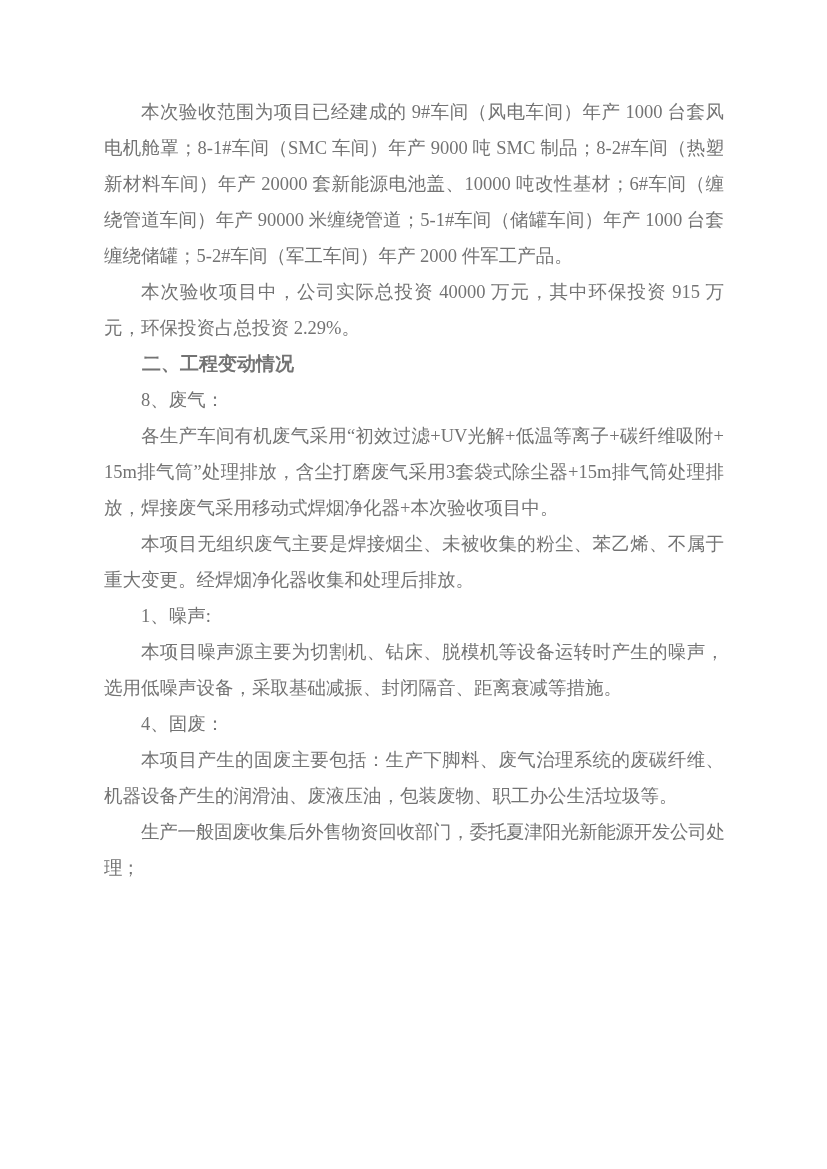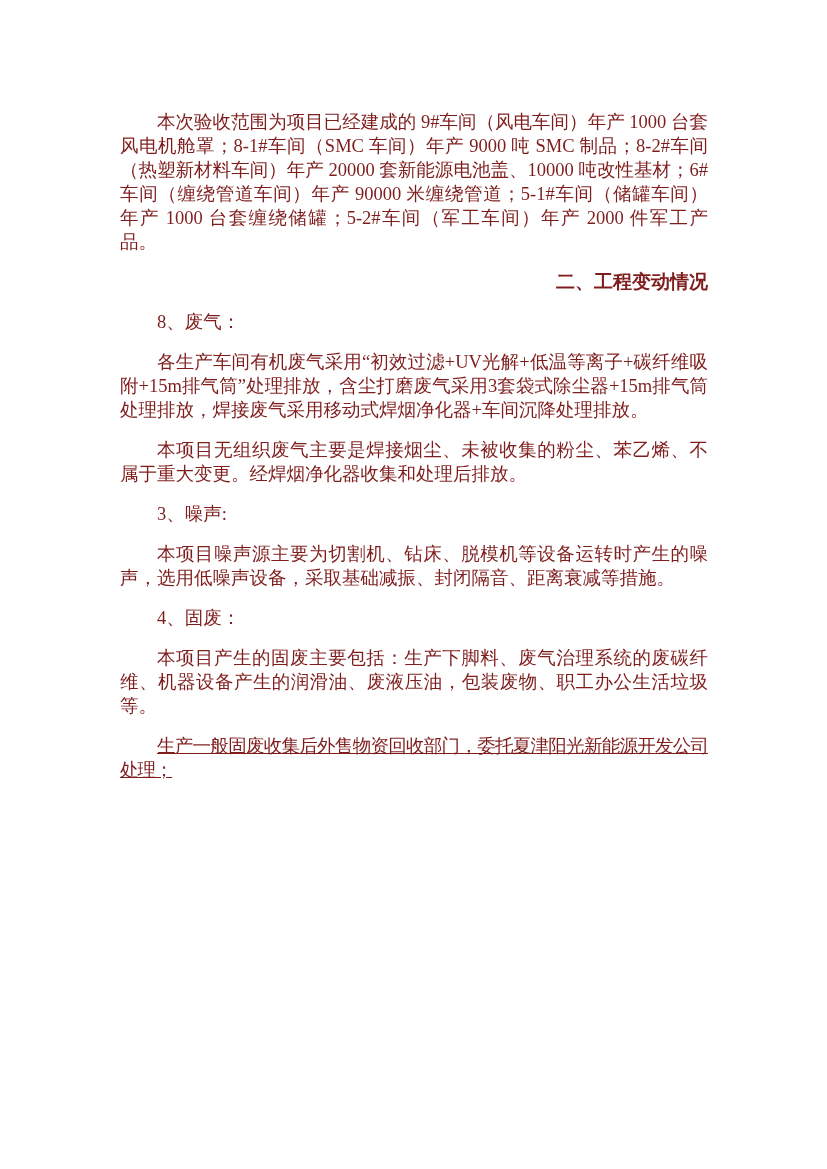--- a/index.html
+++ b/index.html
@@ -11,49 +11,49 @@
     position: relative;
     width: 827px;
     height: 1169px;
     margin: 0 auto;
     background: #ffffff;
     box-sizing: border-box;
     padding: 94px 103px 0 104px;
     overflow: hidden;
   }
   .doc-body p {
-    margin: 16px;
+    margin: 0;
     font-family: "Liberation Serif", "DejaVu Serif", serif;
     font-size: 18.5px;
-    line-height: 24px;
-    color: #7f1d1d;
+    line-height: 36px;
+    color: #737373;
     text-align: justify;
     text-indent: 2em;
     word-break: break-all;
   }
   .doc-body p.heading {
     font-family: "Liberation Sans", "DejaVu Sans", sans-serif;
     font-weight: bold;
     font-size: 19px;
-    text-align: right;
+    text-align: left;
   }
   .doc-body p.condensed {
     letter-spacing: -0.06em;
-    text-decoration: underline;
   }
 </style>
 </head>
 <body>
 
 <div class="page">
   <div class="doc-body">
     <p>本次验收范围为项目已经建成的 9#车间（风电车间）年产 1000 台套风电机舱罩；8-1#车间（SMC 车间）年产 9000 吨 SMC 制品；8-2#车间（热塑新材料车间）年产 20000 套新能源电池盖、10000 吨改性基材；6#车间（缠绕管道车间）年产 90000 米缠绕管道；5-1#车间（储罐车间）年产 1000 台套缠绕储罐；5-2#车间（军工车间）年产 2000 件军工产品。</p>
+    <p>本次验收项目中，公司实际总投资 40000 万元，其中环保投资 915 万元，环保投资占总投资 2.29%。</p>
     <p class="heading">二、工程变动情况</p>
     <p>8、废气：</p>
-    <p>各生产车间有机废气采用“初效过滤+UV光解+低温等离子+碳纤维吸附+15m排气筒”处理排放，含尘打磨废气采用3套袋式除尘器+15m排气筒处理排放，焊接废气采用移动式焊烟净化器+车间沉降处理排放。</p>
+    <p>各生产车间有机废气采用“初效过滤+UV光解+低温等离子+碳纤维吸附+15m排气筒”处理排放，含尘打磨废气采用3套袋式除尘器+15m排气筒处理排放，焊接废气采用移动式焊烟净化器+本次验收项目中。</p>
     <p>本项目无组织废气主要是焊接烟尘、未被收集的粉尘、苯乙烯、不属于重大变更。经焊烟净化器收集和处理后排放。</p>
-    <p>3、噪声:</p>
+    <p>1、噪声:</p>
     <p>本项目噪声源主要为切割机、钻床、脱模机等设备运转时产生的噪声，选用低噪声设备，采取基础减振、封闭隔音、距离衰减等措施。</p>
     <p>4、固废：</p>
     <p>本项目产生的固废主要包括：生产下脚料、废气治理系统的废碳纤维、机器设备产生的润滑油、废液压油，包装废物、职工办公生活垃圾等。</p>
     <p class="condensed">生产一般固废收集后外售物资回收部门，委托夏津阳光新能源开发公司处理；</p>
   </div>
 </div>
 
 </body></html>

